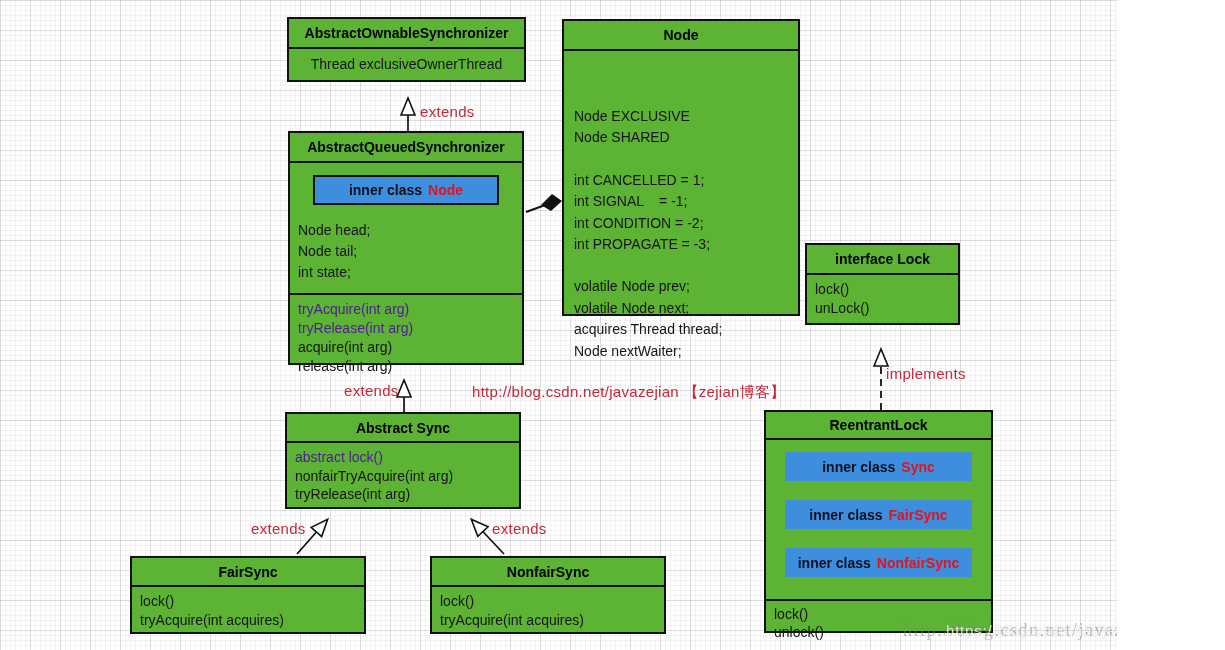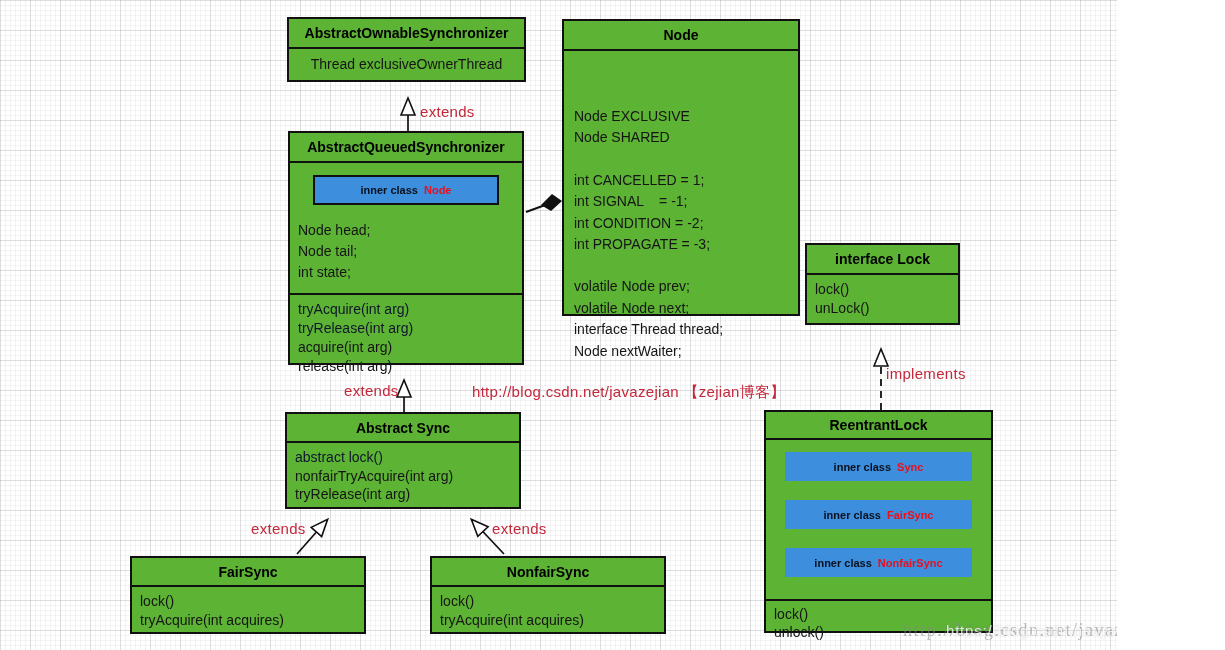--- a/index.html
+++ b/index.html
@@ -13,24 +13,24 @@
       linear-gradient(to right, rgba(150,150,160,0.10) 1px, transparent 1px),
       linear-gradient(to bottom, rgba(150,150,160,0.10) 1px, transparent 1px);
     background-size: 30px 30px, 30px 30px, 5px 5px, 5px 5px;
   }
   .connectors { position:absolute; left:0; top:0; width:1225px; height:650px; pointer-events:none; }
   .uml { position:absolute; background:#5cb334; border:2px solid #101010; box-sizing:border-box; color:#151515; }
   .hdr { display:flex; align-items:center; justify-content:center; font-weight:bold; font-size:14px;
          border-bottom:2px solid #101010; box-sizing:border-box; color:#000; }
   .sec { box-sizing:border-box; }
   .ln { display:block; white-space:pre; font-size:14px; }
-  .red-m { color:#0f172a; }
+  .red-m { color:#4c1d95; }
   .red-n { color:#e8101c; }
   .inner-box { background:#3e8ede; box-sizing:border-box; display:flex; align-items:center; justify-content:center;
-               font-weight:bold; font-size:11px; color:#09101c; }
+               font-weight:bold; font-size:14px; color:#09101c; }
   .inner-box .red-n { margin-left:6px; }
   .bordered { border:2px solid #101010; }
   .lbl { position:absolute; color:#c5273a; font-size:15px; letter-spacing:0.3px; }
   .wm { position:absolute; pointer-events:none; }
   #wm1 { font-family:"Liberation Serif", serif; color:rgba(135,135,140,0.55); font-size:18px; letter-spacing:1.5px; }
   #wm2 { color:rgba(255,255,255,0.78); font-size:15px; letter-spacing:0.8px; text-shadow:0 0 2px rgba(120,120,120,0.35);margin-left:12px; }
 </style>
 </head>
 <body>
 
@@ -64,21 +64,21 @@
       <span class="ln" style="min-height:21px;margin-top:48px;">Node EXCLUSIVE</span>
       <span class="ln" style="min-height:21px;">Node SHARED</span>
       <span class="ln" style="min-height:21px;"></span>
       <span class="ln" style="min-height:21px;">int CANCELLED = 1;</span>
       <span class="ln" style="min-height:21px;">int SIGNAL    = -1;</span>
       <span class="ln" style="min-height:21px;">int CONDITION = -2;</span>
       <span class="ln" style="min-height:21px;">int PROPAGATE = -3;</span>
       <span class="ln" style="min-height:21px;"></span>
       <span class="ln" style="min-height:21px;">volatile Node prev;</span>
       <span class="ln" style="min-height:21px;">volatile Node next;</span>
-      <span class="ln" style="min-height:21px;">interface Thread thread;</span>
+      <span class="ln" style="min-height:21px;">acquires Thread thread;</span>
       <span class="ln" style="min-height:21px;">Node nextWaiter;</span>
     </div>
   </div>
 
   <div class="uml" style="left:288px; top:131px; width:236px; height:234px;">
     <div class="hdr" style="height:30px;">AbstractQueuedSynchronizer</div>
     <div class="sec" style="height:120px; border-bottom:2px solid #101010;">
       <div class="inner-box bordered" style="width:186px; height:30px; margin:12px auto 0;">
         <span>inner class</span>
         <span class="red-n">Node</span>

